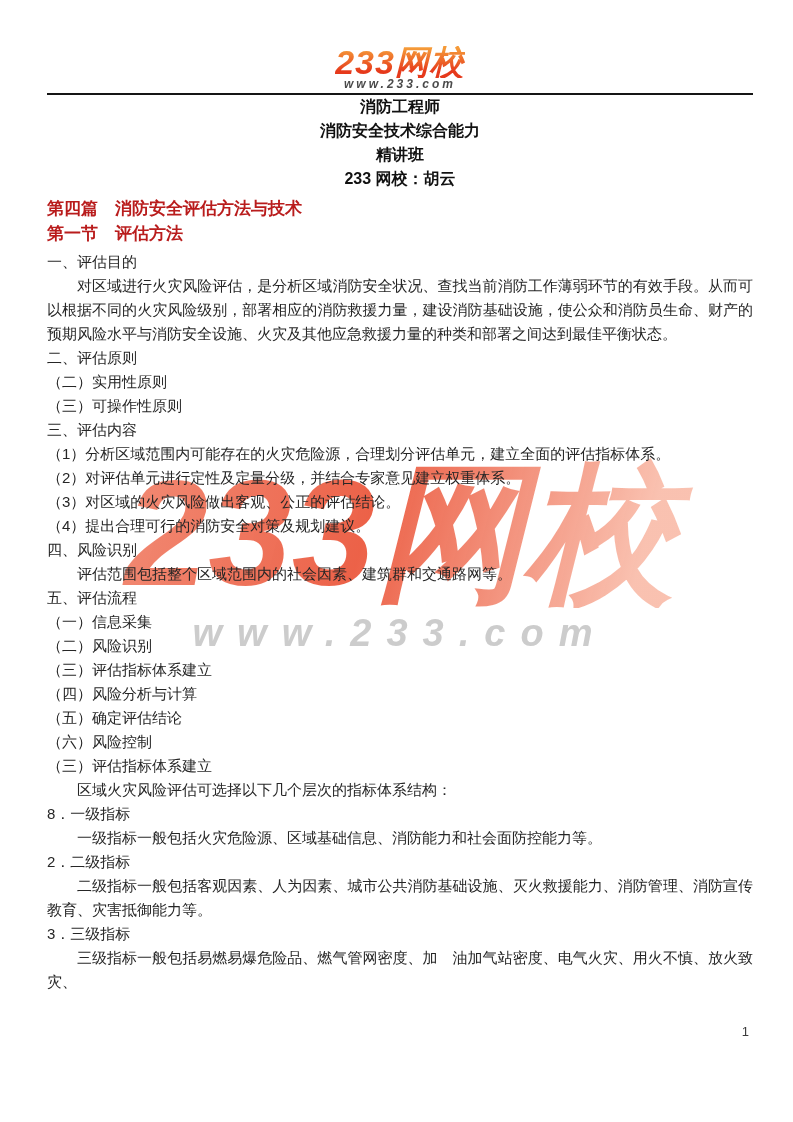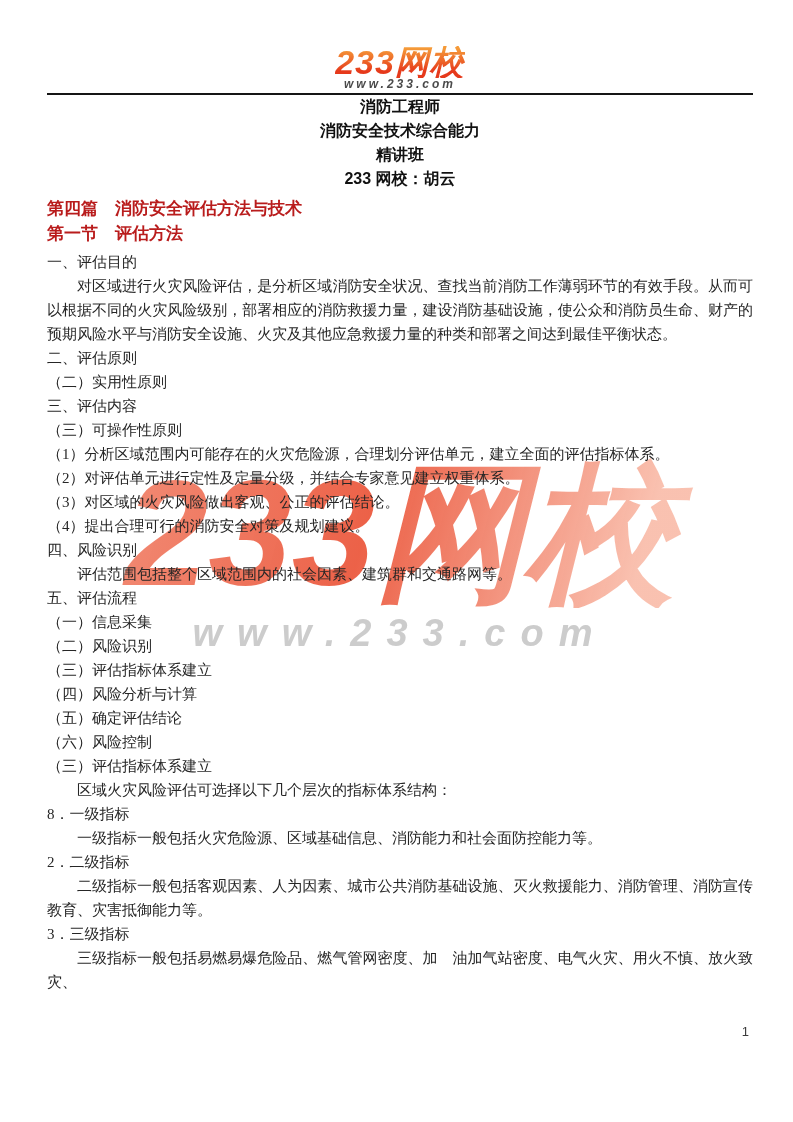--- a/index.html
+++ b/index.html
@@ -41,21 +41,21 @@
 
   
   .doc-header p { margin:0; text-align:center; font-weight:bold; font-size:16px; line-height:24px; color:#111; }
 
   
   .headings { margin-top:5px; }
   .headings p { margin:0; font-weight:bold; font-size:17px; line-height:25px; color:#b91c1c; }
 
   
   .body { margin-top:4px; }
-  .body p { margin:0; font-size:15px; line-height:24px; text-align:justify;font-family:Liberation Serif, serif; }
+  .body p { margin:0; font-size:15px; line-height:24px; text-align:justify; }
   .body p.ind { text-indent:2em; }
 
   
   .watermark {
     position:absolute; z-index:0;
     top:458px; left:66px; width:668px;
     text-align:center;
     pointer-events:none;
   }
   .wm-brand {
@@ -110,22 +110,22 @@
     <div class="headings">
       <p>第四篇　消防安全评估方法与技术</p>
       <p>第一节　评估方法</p>
     </div>
 
     <div class="body">
       <p>一、评估目的</p>
       <p class="ind">对区域进行火灾风险评估，是分析区域消防安全状况、查找当前消防工作薄弱环节的有效手段。从而可以根据不同的火灾风险级别，部署相应的消防救援力量，建设消防基础设施，使公众和消防员生命、财产的预期风险水平与消防安全设施、火灾及其他应急救援力量的种类和部署之间达到最佳平衡状态。</p>
       <p>二、评估原则</p>
       <p>（二）实用性原则</p>
+      <p>（三）可操作性原则</p>
       <p>三、评估内容</p>
-      <p>（三）可操作性原则</p>
       <p>（1）分析区域范围内可能存在的火灾危险源，合理划分评估单元，建立全面的评估指标体系。</p>
       <p>（2）对评估单元进行定性及定量分级，并结合专家意见建立权重体系。</p>
       <p>（3）对区域的火灾风险做出客观、公正的评估结论。</p>
       <p>（4）提出合理可行的消防安全对策及规划建议。</p>
       <p>四、风险识别</p>
       <p class="ind">评估范围包括整个区域范围内的社会因素、建筑群和交通路网等。</p>
       <p>五、评估流程</p>
       <p>（一）信息采集</p>
       <p>（二）风险识别</p>
       <p>（三）评估指标体系建立</p>

